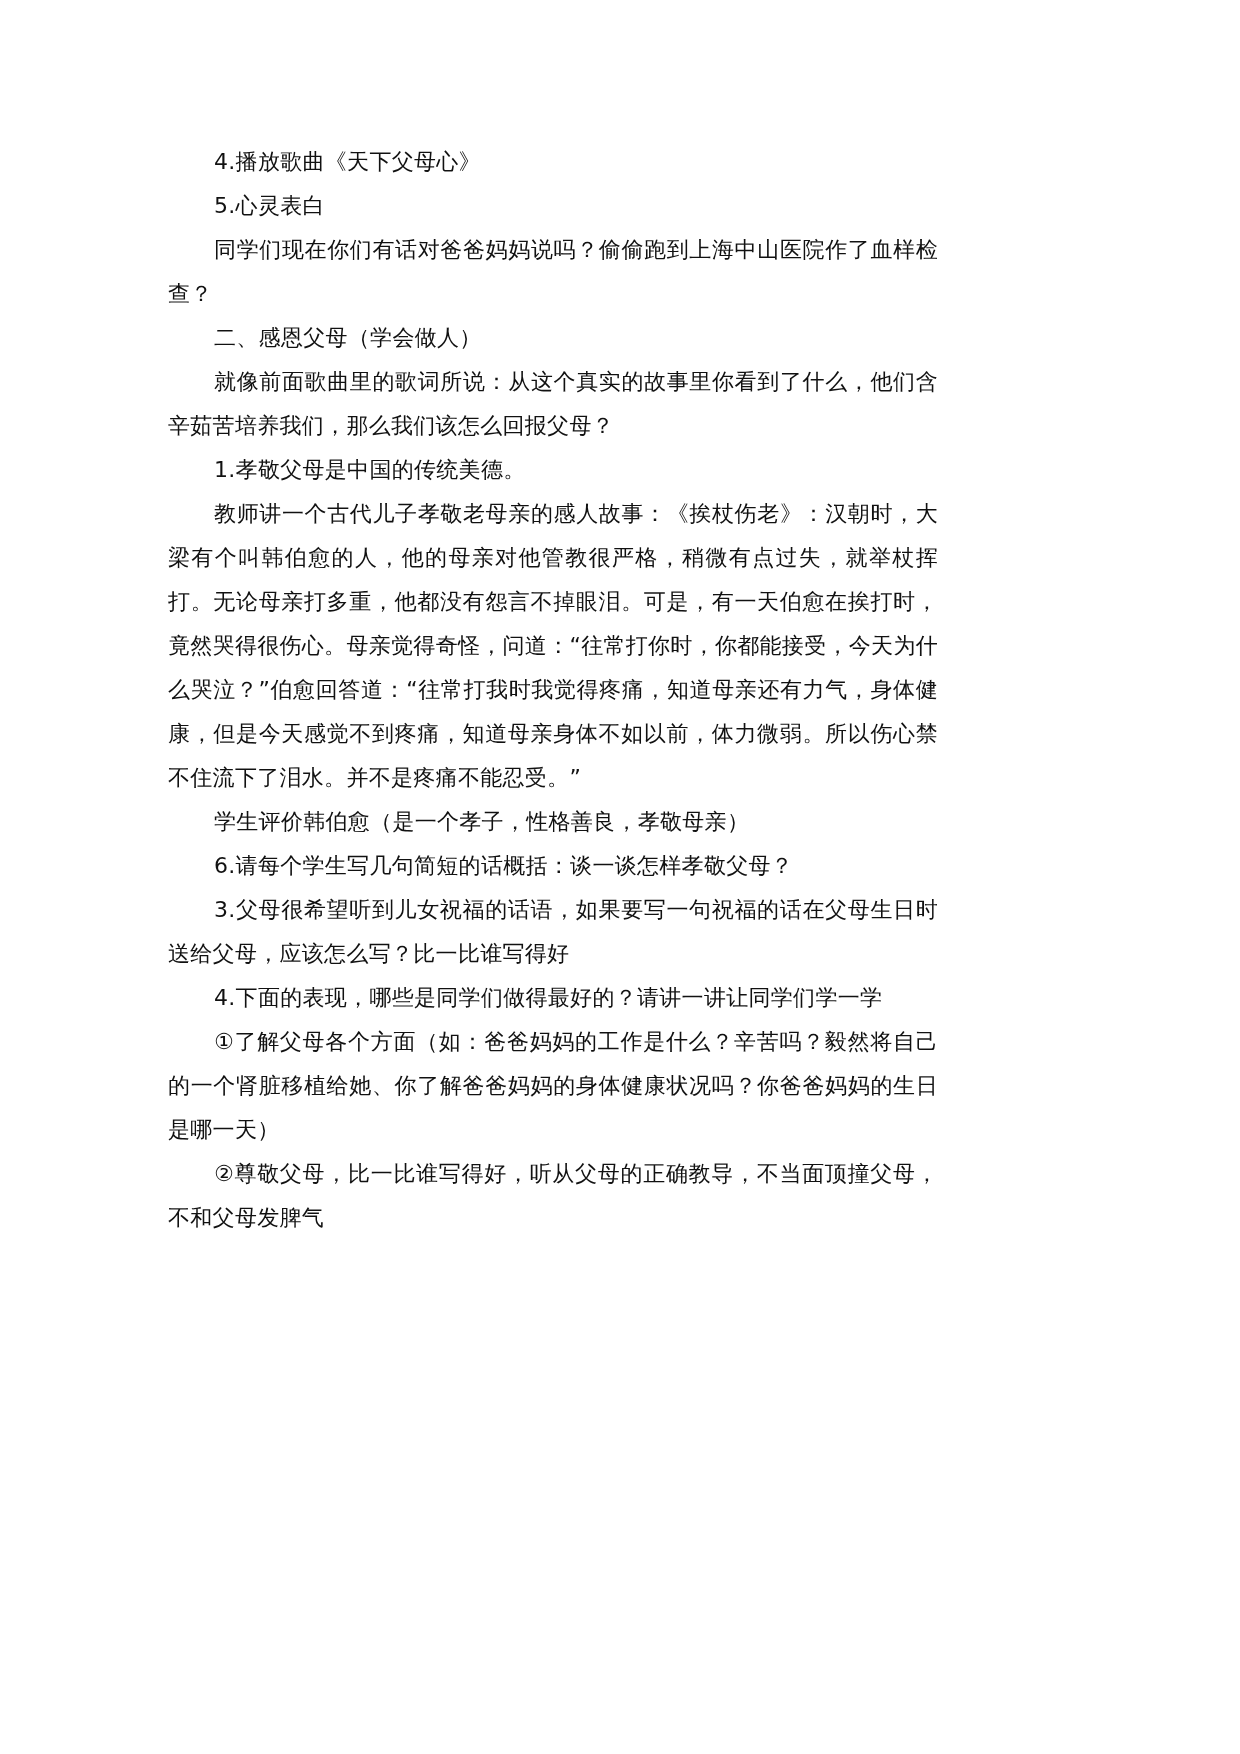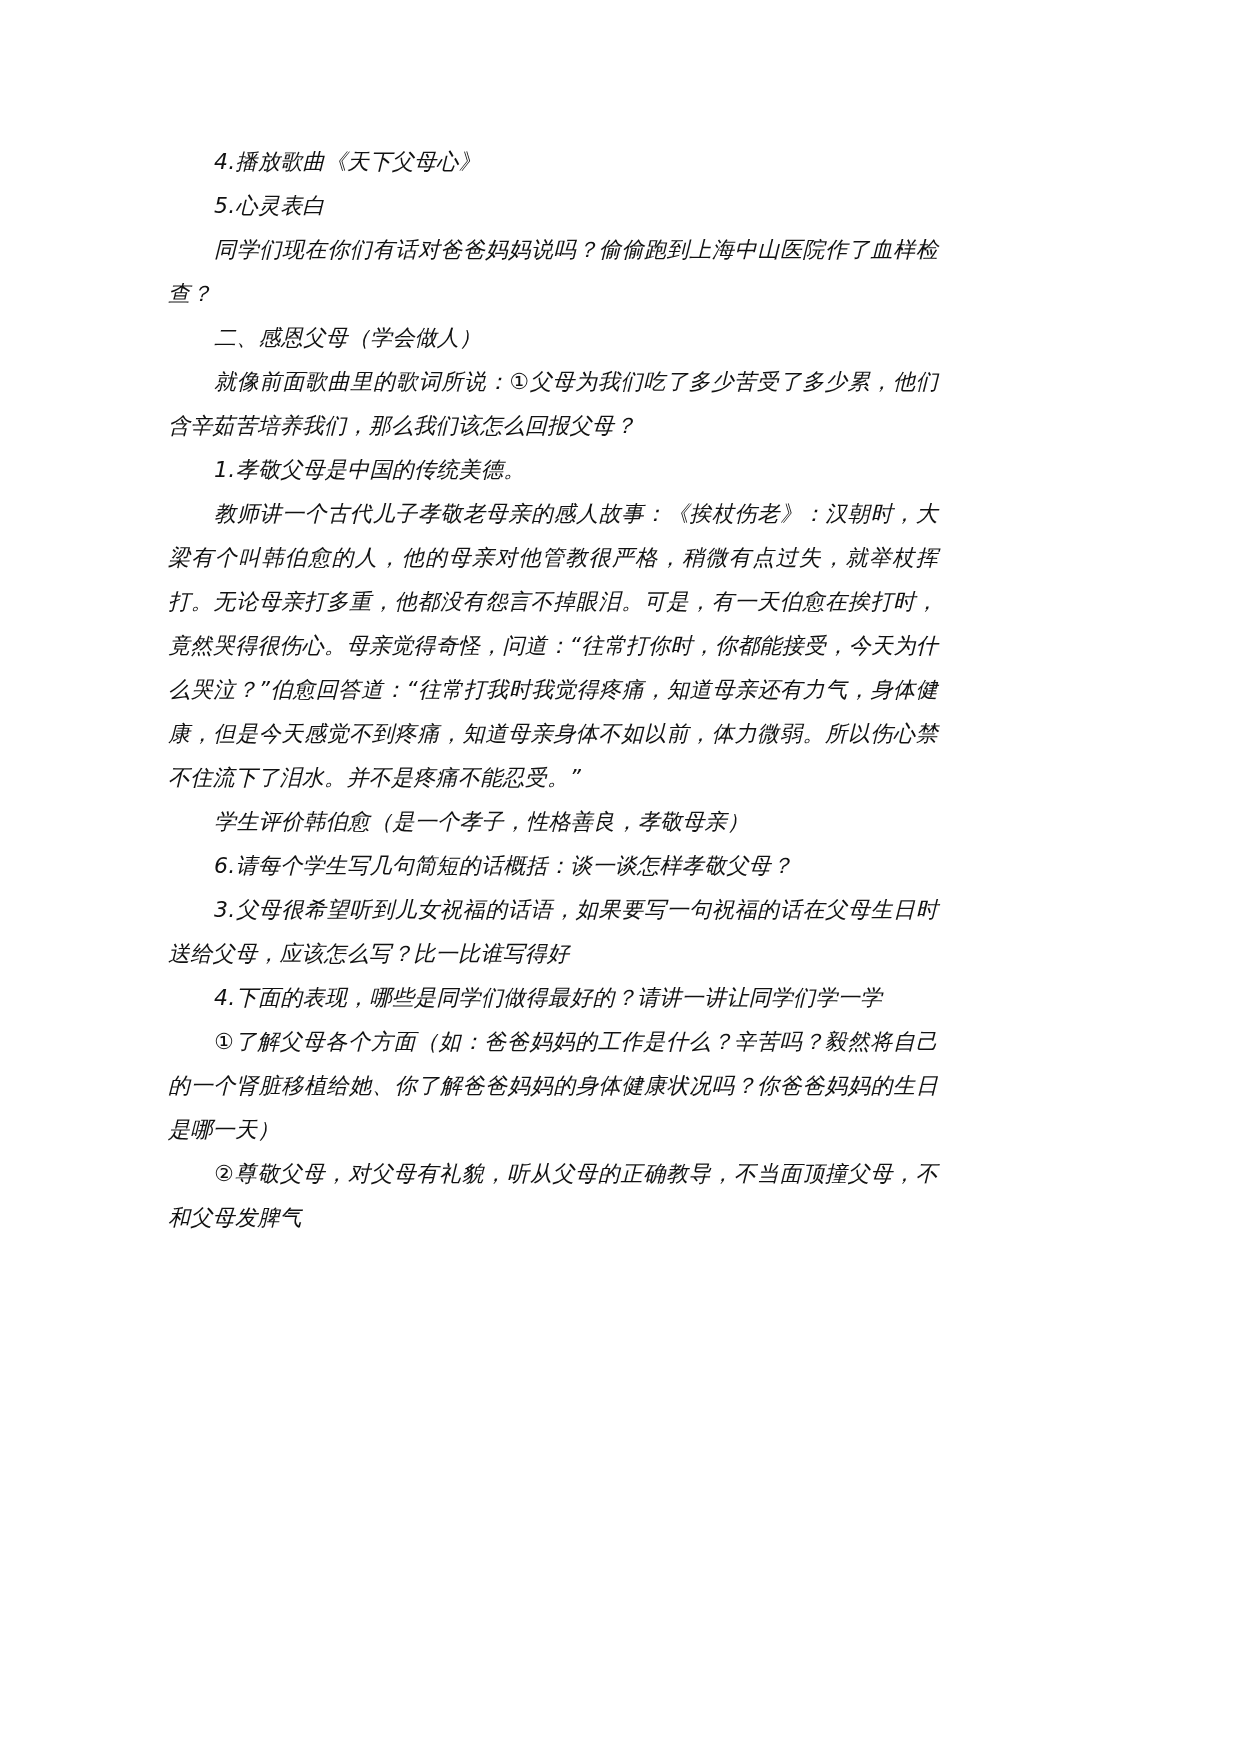--- a/index.html
+++ b/index.html
@@ -19,34 +19,34 @@
     font-family: "DejaVu Sans", "Liberation Sans", sans-serif;
     font-size: 22px;
     line-height: 44px;
     letter-spacing: 0.3px;
   }
   .p {
     margin: 0;
     text-align: justify;
     word-break: break-all;
   }
-  .indent { text-indent: 46px; font-style: italic; }
+  .indent { text-indent: 46px; }
 </style>
 </head>
 <body>
 
 <div class="page">
   <div class="content">
     <p class="p indent">4.播放歌曲《天下父母心》</p>
     <p class="p indent">5.心灵表白</p>
     <p class="p indent">同学们现在你们有话对爸爸妈妈说吗？偷偷跑到上海中山医院作了血样检查？</p>
     <p class="p indent">二、感恩父母（学会做人）</p>
-    <p class="p indent">就像前面歌曲里的歌词所说：①父母为我们吃了多少苦受了多少累，他们含辛茹苦培养我们，那么我们该怎么回报父母？</p>
+    <p class="p indent">就像前面歌曲里的歌词所说：从这个真实的故事里你看到了什么，他们含辛茹苦培养我们，那么我们该怎么回报父母？</p>
     <p class="p indent">1.孝敬父母是中国的传统美德。</p>
     <p class="p indent">教师讲一个古代儿子孝敬老母亲的感人故事：《挨杖伤老》：汉朝时，大梁有个叫韩伯愈的人，他的母亲对他管教很严格，稍微有点过失，就举杖挥打。无论母亲打多重，他都没有怨言不掉眼泪。可是，有一天伯愈在挨打时，竟然哭得很伤心。母亲觉得奇怪，问道：“往常打你时，你都能接受，今天为什么哭泣？”伯愈回答道：“往常打我时我觉得疼痛，知道母亲还有力气，身体健康，但是今天感觉不到疼痛，知道母亲身体不如以前，体力微弱。所以伤心禁不住流下了泪水。并不是疼痛不能忍受。”</p>
     <p class="p indent">学生评价韩伯愈（是一个孝子，性格善良，孝敬母亲）</p>
     <p class="p indent">6.请每个学生写几句简短的话概括：谈一谈怎样孝敬父母？</p>
     <p class="p indent">3.父母很希望听到儿女祝福的话语，如果要写一句祝福的话在父母生日时送给父母，应该怎么写？比一比谁写得好</p>
     <p class="p indent">4.下面的表现，哪些是同学们做得最好的？请讲一讲让同学们学一学</p>
     <p class="p indent">①了解父母各个方面（如：爸爸妈妈的工作是什么？辛苦吗？毅然将自己的一个肾脏移植给她、你了解爸爸妈妈的身体健康状况吗？你爸爸妈妈的生日是哪一天）</p>
-    <p class="p indent">②尊敬父母，对父母有礼貌，听从父母的正确教导，不当面顶撞父母，不和父母发脾气</p>
+    <p class="p indent">②尊敬父母，比一比谁写得好，听从父母的正确教导，不当面顶撞父母，不和父母发脾气</p>
   </div>
 </div>
 
 </body></html>

